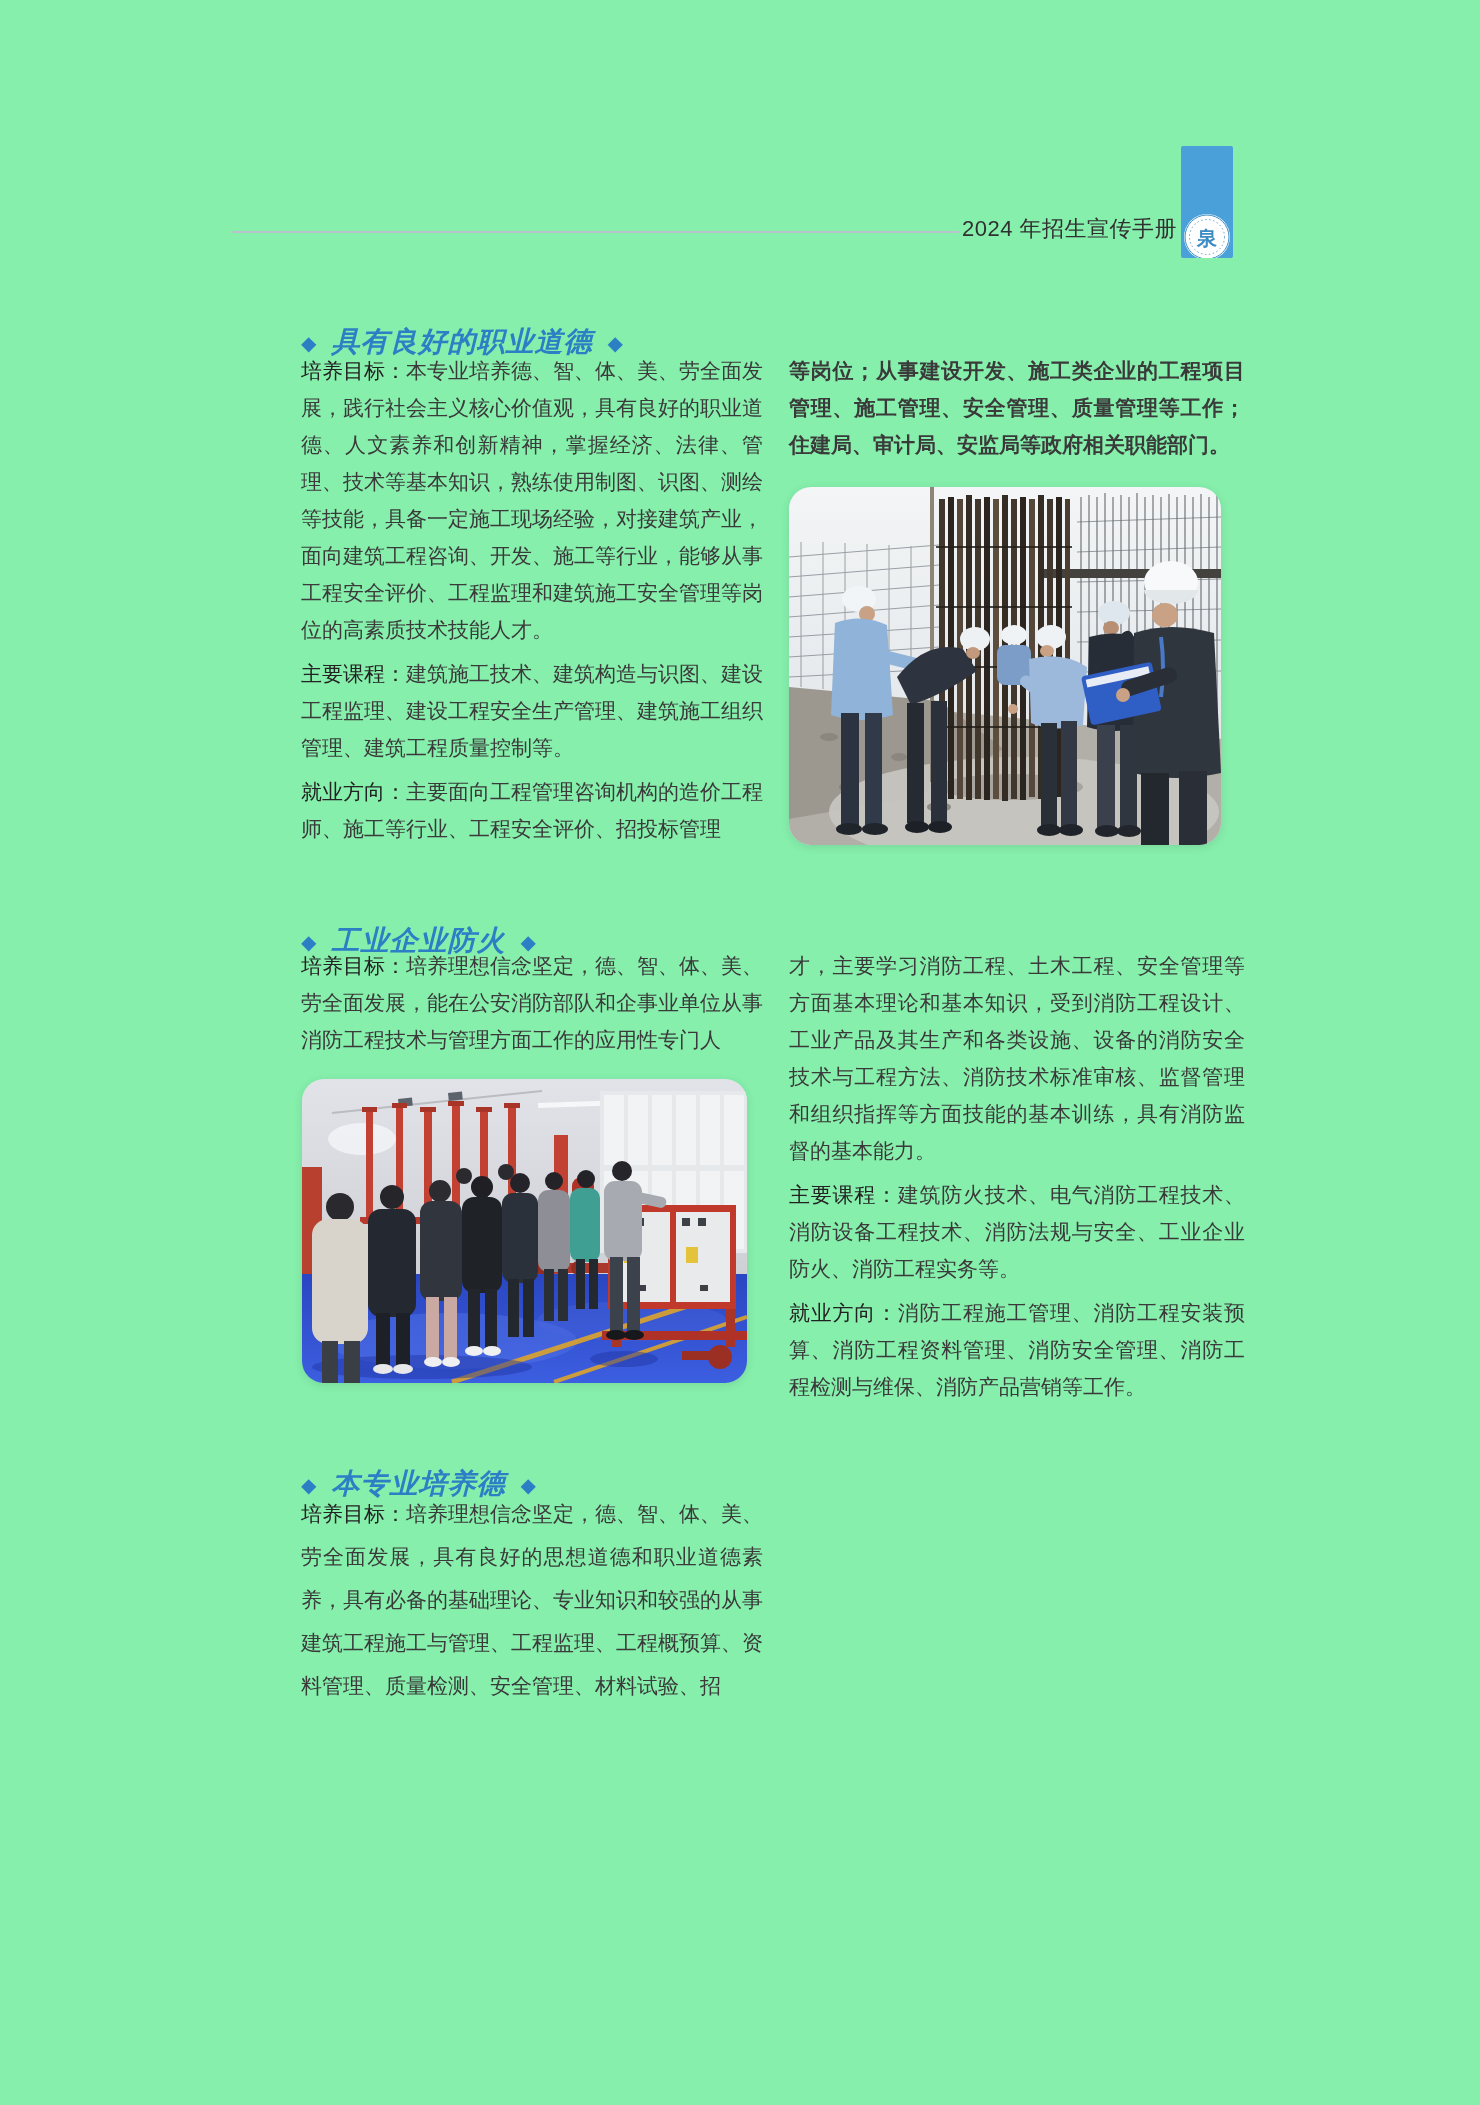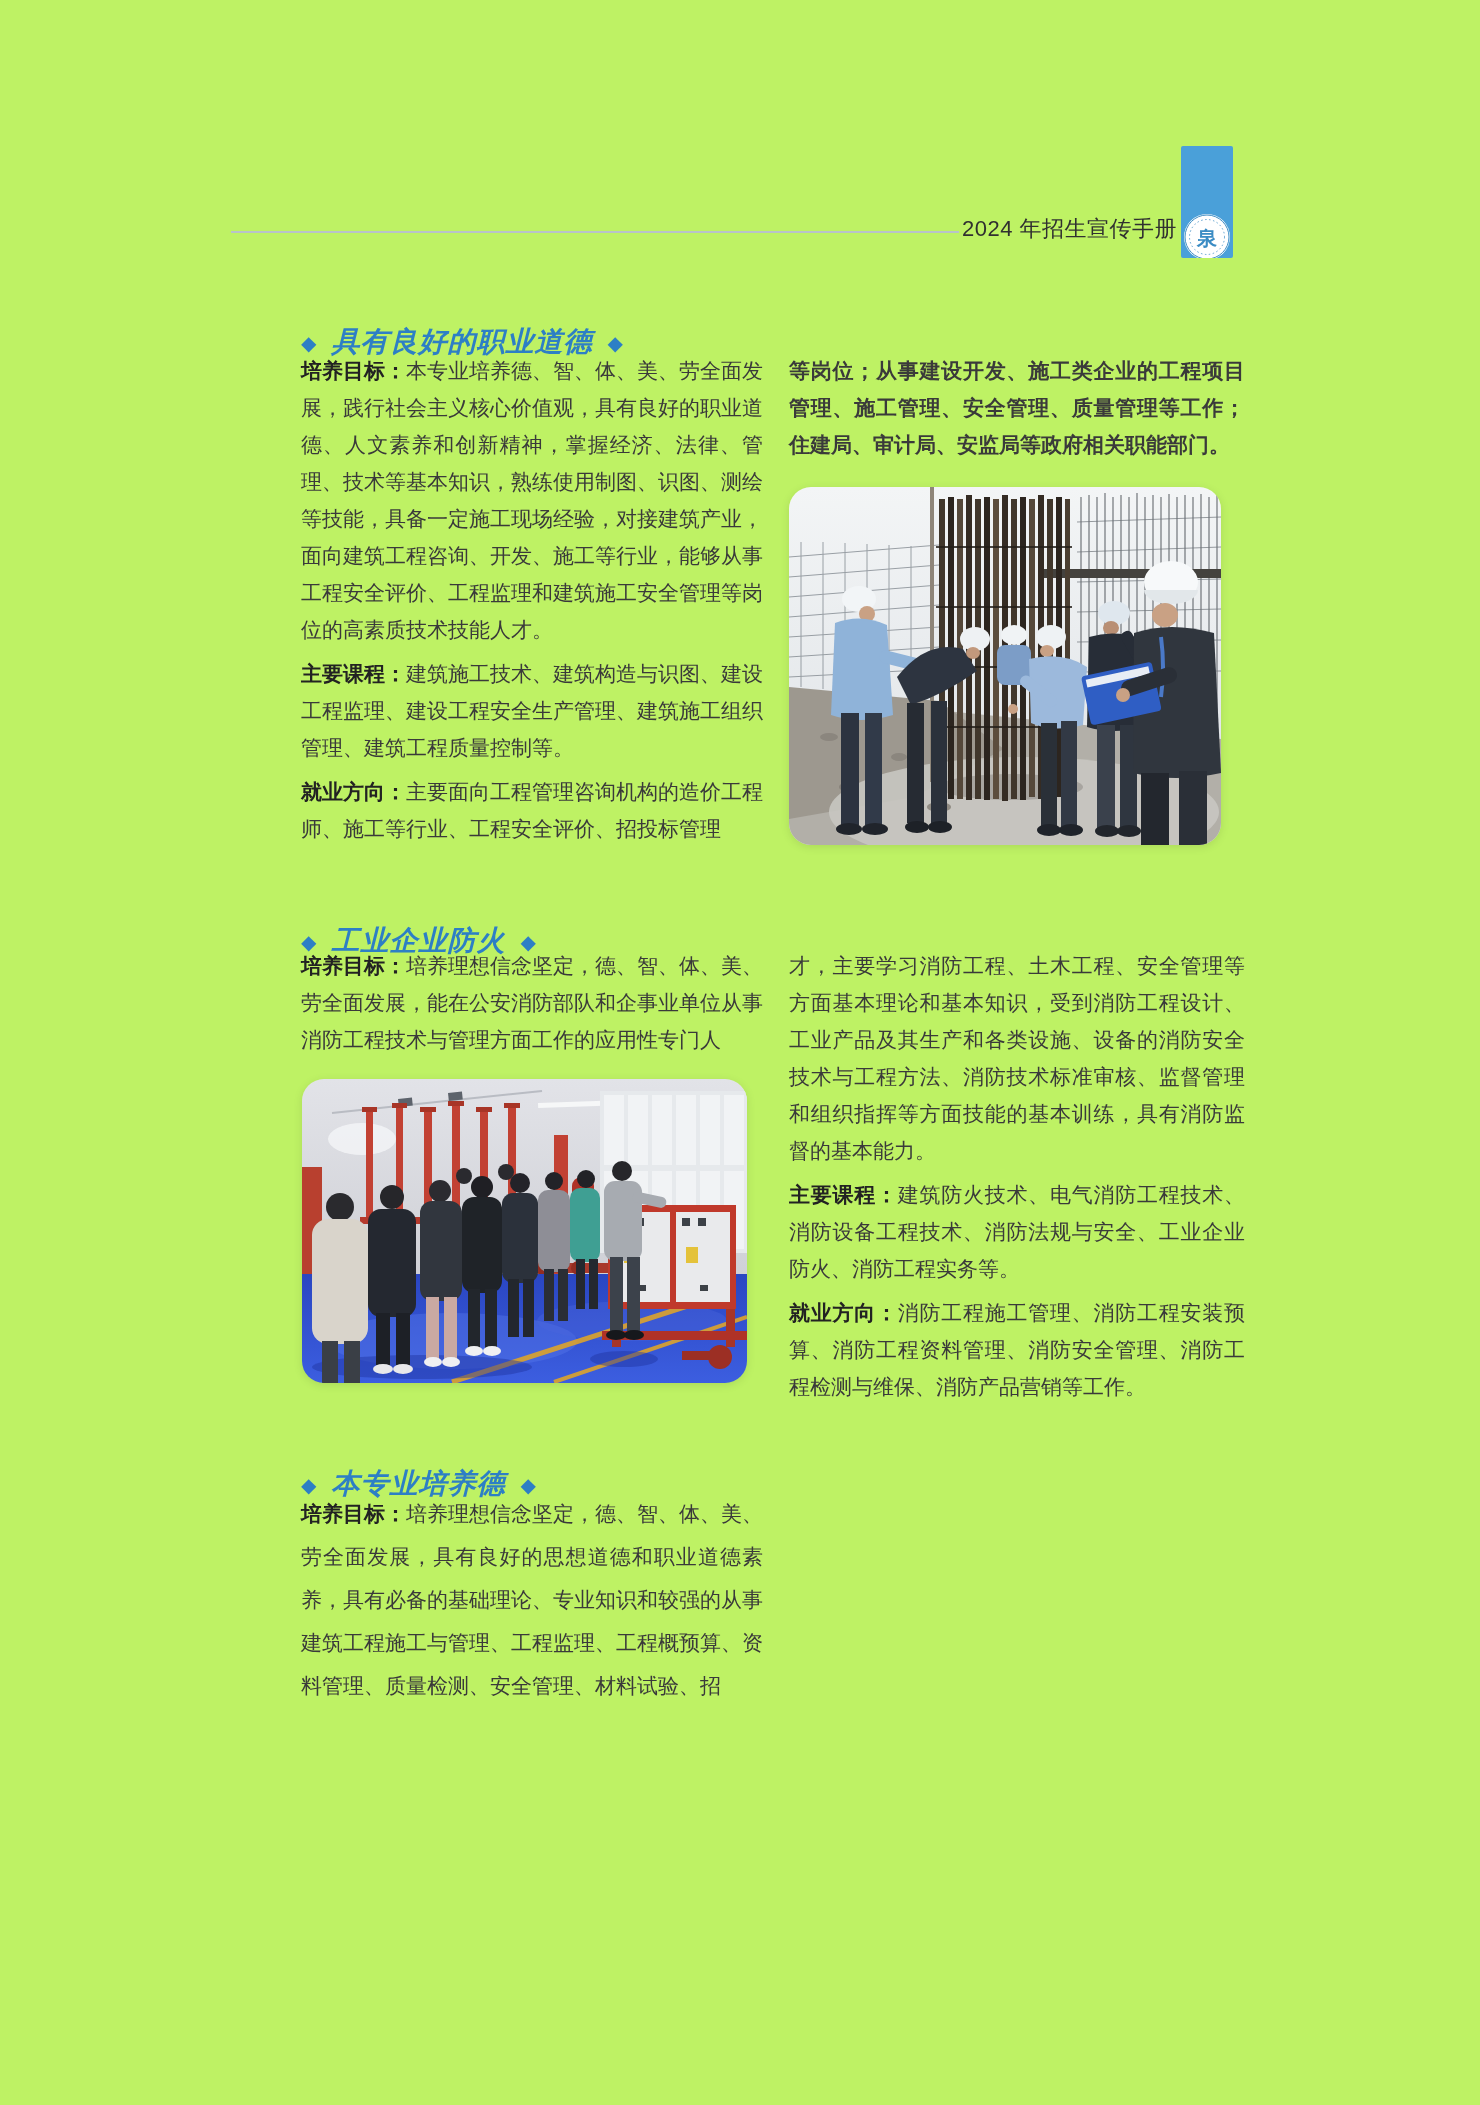--- a/index.html
+++ b/index.html
@@ -1,17 +1,17 @@
 <!DOCTYPE html>
 <html><head>
 <meta charset="utf-8">
 <style>
   html,body{margin:0;padding:0;background:#e9e9e9;}
   .page{
-    position:relative;width:1480px;height:2105px;background:#bef264;
+    position:relative;width:1480px;height:2105px;background:#86efac;
     margin:0 auto;overflow:hidden;
     font-family:"Liberation Sans","DejaVu Sans",sans-serif;
     -webkit-font-smoothing:antialiased;
   }
   .hr-rule{position:absolute;left:231px;top:231px;width:728px;height:2px;background:#b8c3c9;}
   .header-title{
     position:absolute;left:962px;top:214px;width:215px;height:32px;
     font-size:22px;color:#303030;white-space:nowrap;letter-spacing:.5px;
   }
   .badge{position:absolute;left:1181px;top:146px;width:52px;height:112px;}
@@ -20,21 +20,21 @@
     color:#2d7fc5;font-size:28px;font-weight:bold;font-style:italic;
     letter-spacing:1px;white-space:nowrap;
   }
   .sec-title .dia{font-size:20px;font-style:normal;letter-spacing:0;transform:translateY(1px);}
   .col{
     position:absolute;font-size:21px;line-height:37px;color:#3a3a3a;
     text-align:justify;
   }
   .col p{margin:0 0 7px 0;}
   .col p:last-child{margin-bottom:0;}
-  .col b{color:#222;font-weight:700;}
+  .col b{color:#222;font-weight:400;}
   .sec3 .col{line-height:43px;}
   .photo{
     position:absolute;border-radius:22px;overflow:hidden;
     box-shadow:0 2px 10px rgba(0,0,0,.10);
   }
   .photo svg{display:block;}
   
   #s1-title{left:301px;top:300px;}
   #s1-left {left:301px;top:352px;width:462px;}
   #s1-right{left:789px;top:352px;width:456px;font-weight:bold;}

